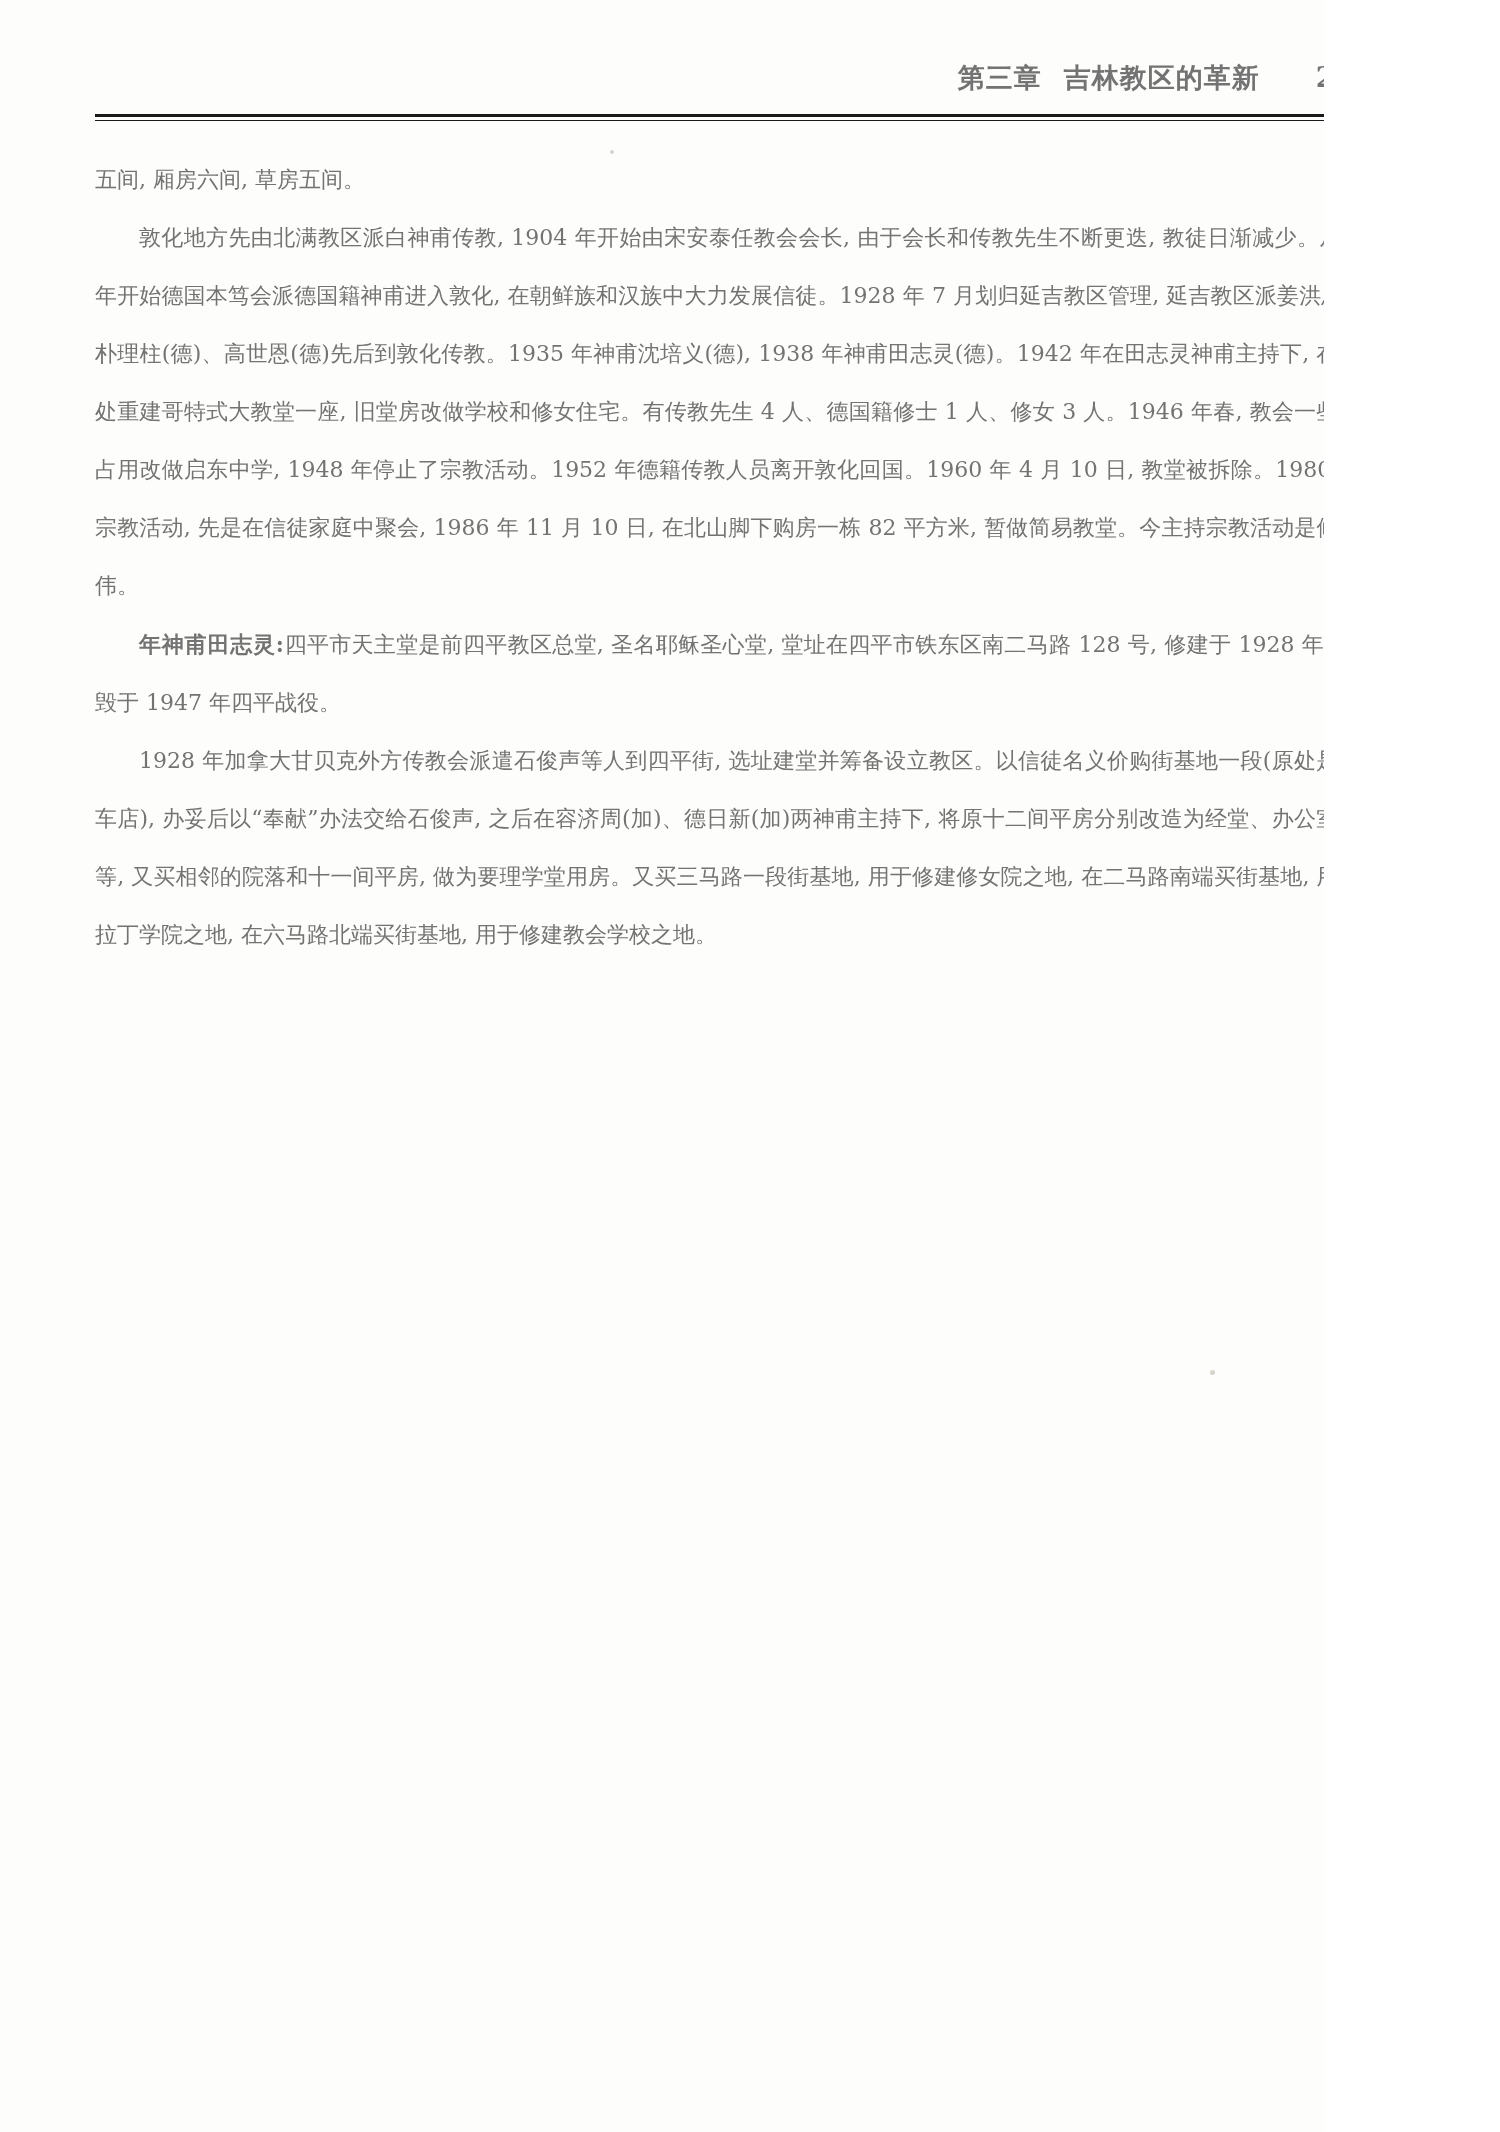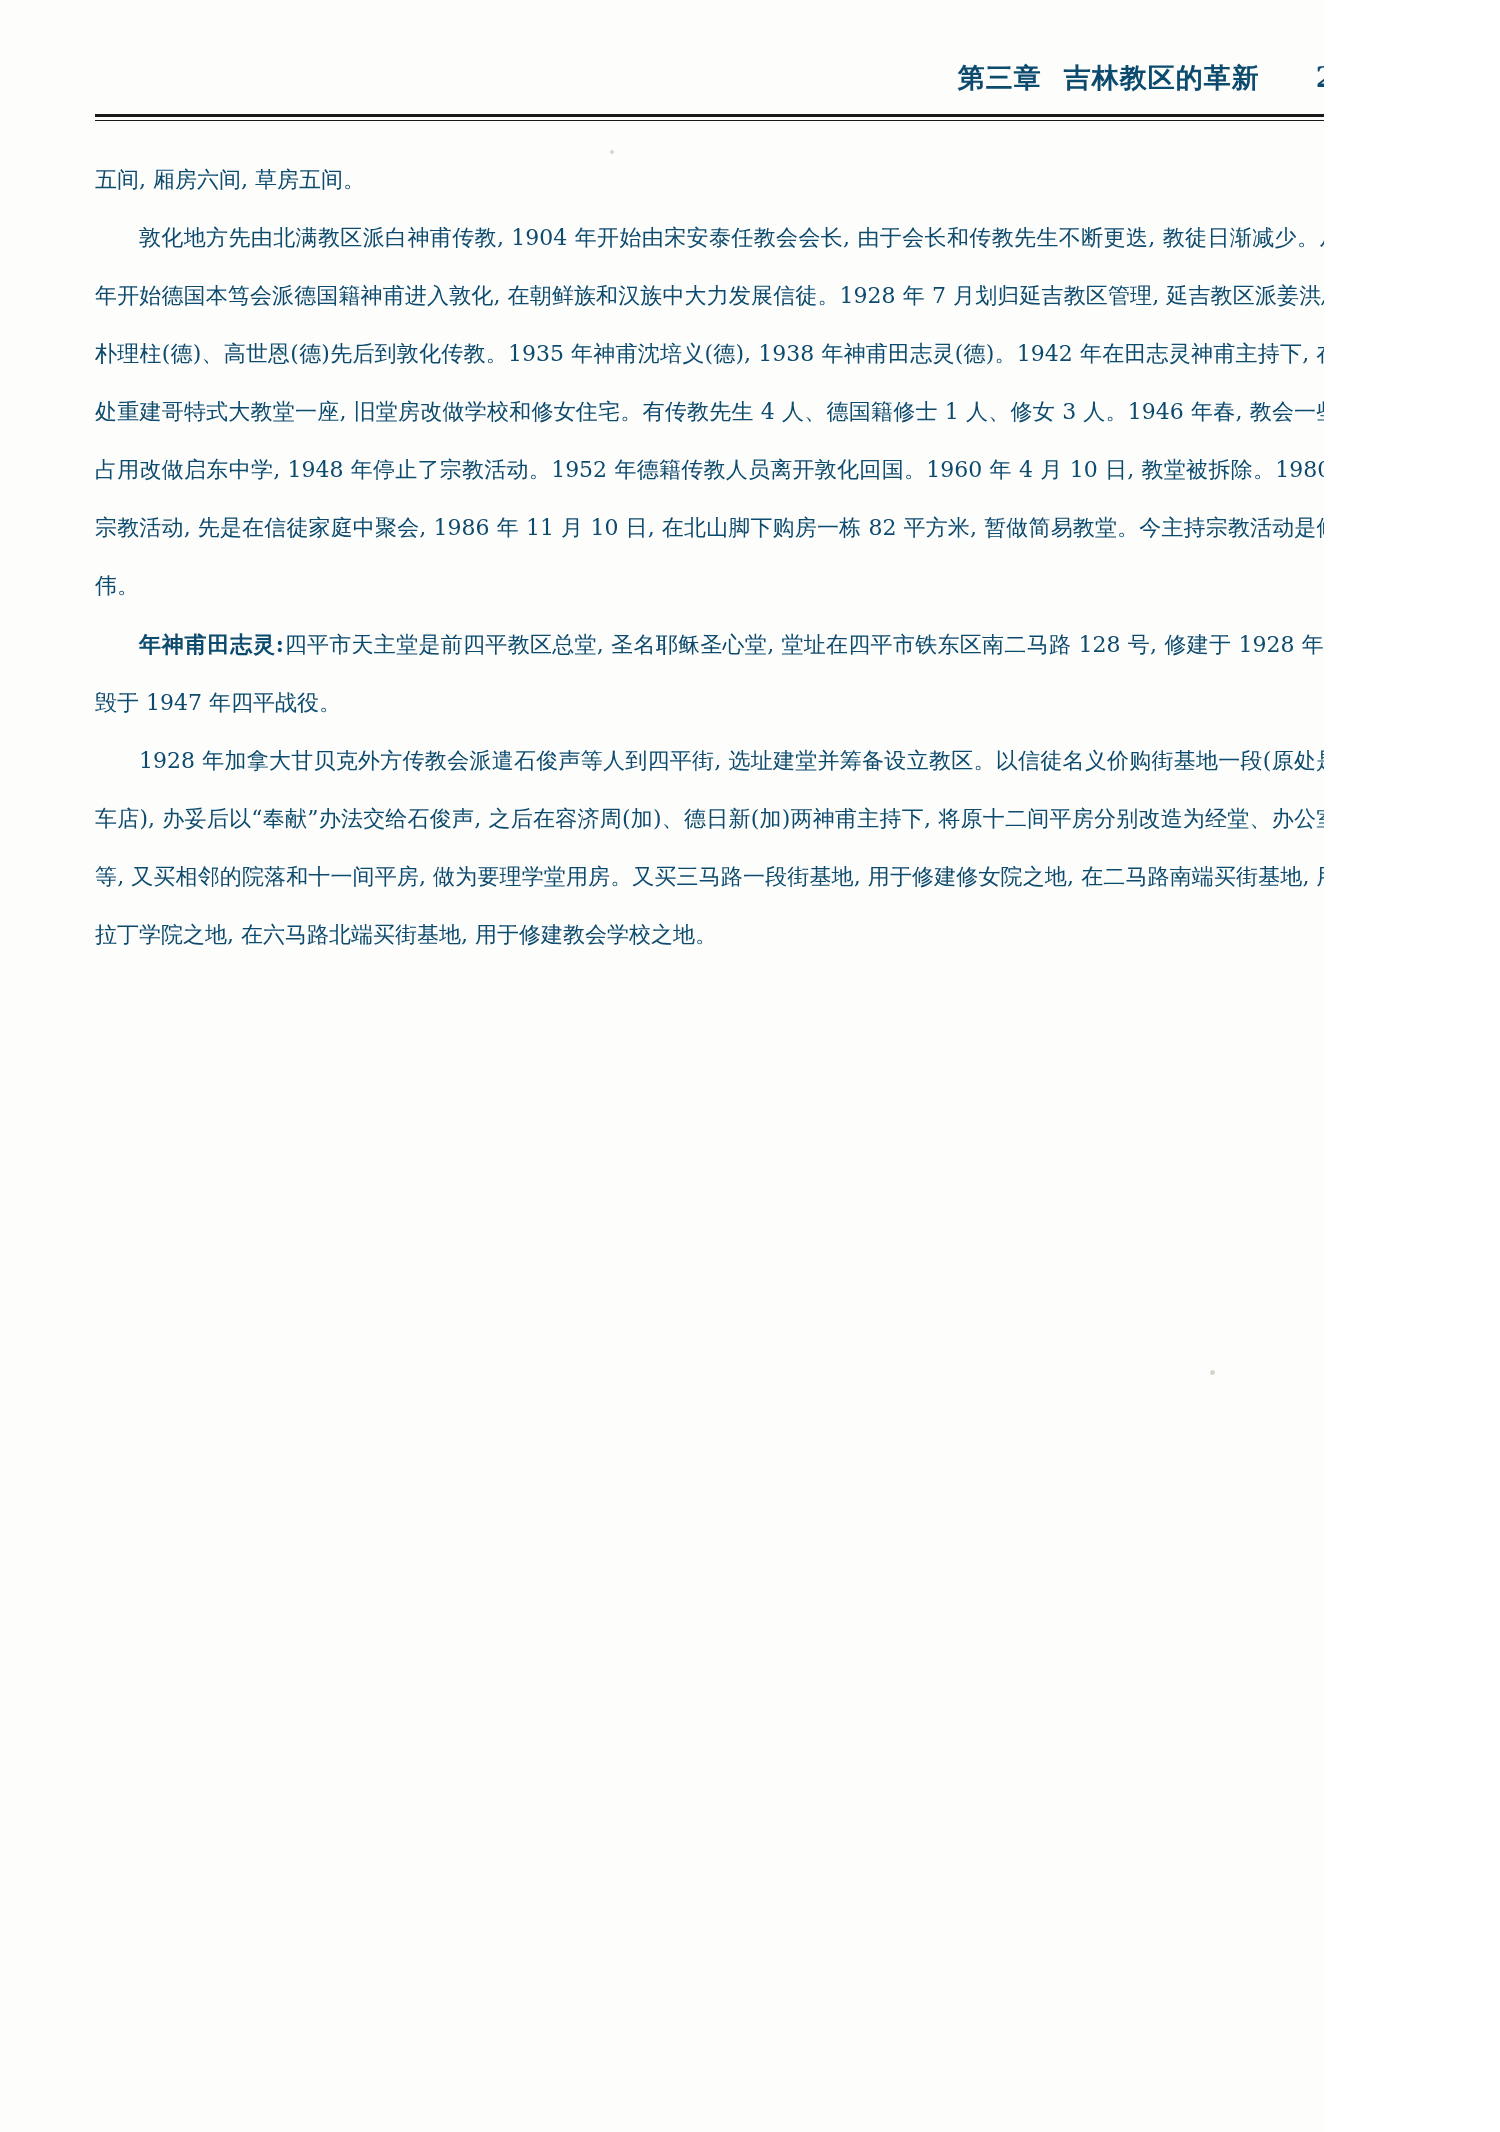--- a/index.html
+++ b/index.html
@@ -7,21 +7,21 @@
     padding: 0;
     background: #ffffff;
   }
   .page {
     position: relative;
     width: 1324px;
     height: 2132px;
     background: #fdfdfb;
     box-sizing: border-box;
     font-family: "DejaVu Serif", "Liberation Serif", serif;
-    color: #0c4a6e;
+    color: #737373;
     overflow: hidden;
   }
   .page-inner {
     position: absolute;
     left: 95px;
     top: 60px;
     width: 1310px;
   }
   .header {
     display: flex;

